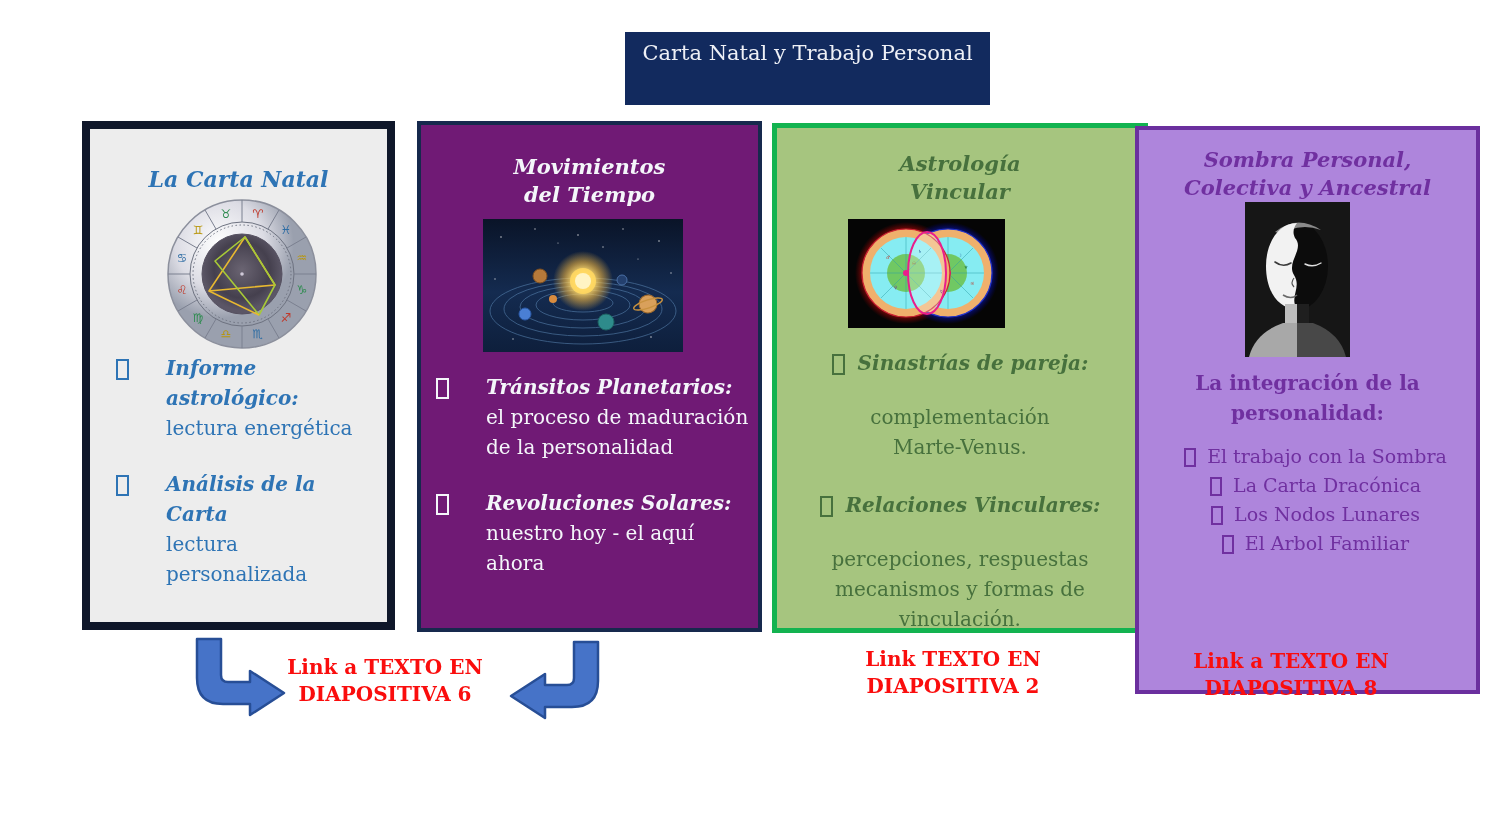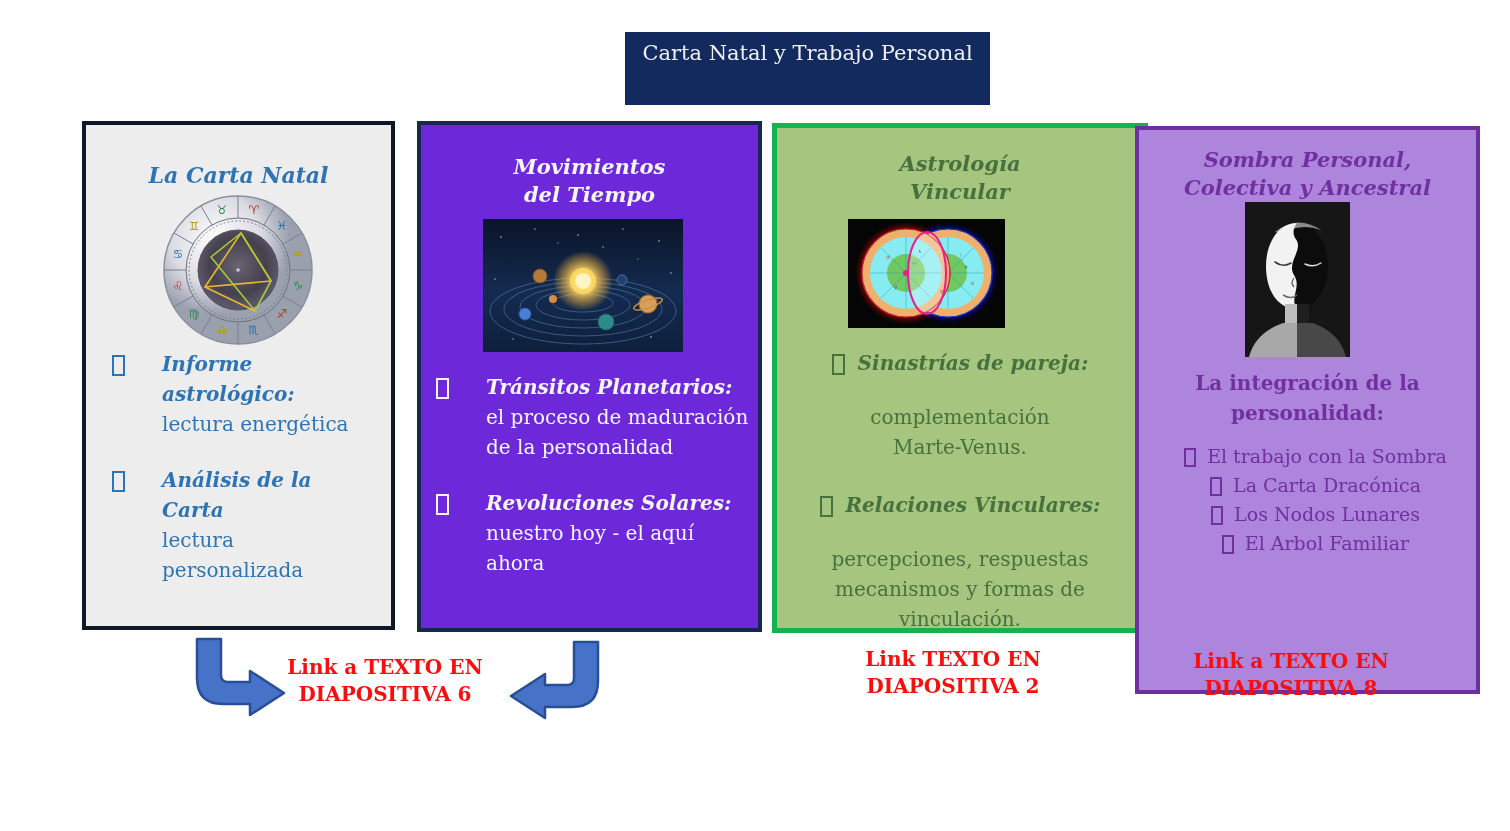--- a/index.html
+++ b/index.html
@@ -6,22 +6,22 @@
   #slide{position:relative;width:1510px;height:831px;background:#ffffff;overflow:hidden;
          font-family:"DejaVu Serif","Liberation Serif",serif;}
 
   
   .banner{position:absolute;left:625px;top:32px;width:365px;height:73px;
           background:#122a5e;color:#eef0f6;text-align:center;
           font-size:21px;padding-top:9px;box-sizing:border-box;}
 
   
   .panel{position:absolute;box-sizing:border-box;}
-  .panel-natal{left:82px;top:121px;width:313px;height:509px;background:#ededed;border:4px solid #0f172a;}
-  .panel-tiempo{left:417px;top:121px;width:345px;height:511px;background:#6d28d9;border:4px solid #16294d;}
+  .panel-natal{left:82px;top:121px;width:313px;height:509px;background:#ededed;border:8px solid #0f172a;}
+  .panel-tiempo{left:417px;top:121px;width:345px;height:511px;background:#701a75;border:4px solid #16294d;}
   .panel-vincular{left:772px;top:123px;width:376px;height:510px;background:#a6c57f;border:5px solid #13b350;}
   .panel-sombra{left:1135px;top:126px;width:345px;height:568px;background:#ae85dc;border:4px solid #6b2f9e;}
 
   .ptitle{position:absolute;left:0;width:100%;text-align:center;
           font-weight:bold;font-style:italic;font-size:21px;line-height:1.32;}
   .panel-natal .ptitle{color:#2e74b5;top:36px;font-size:22px;}
   .panel-tiempo .ptitle{color:#f4f6fa;top:28px;}
   .panel-vincular .ptitle{color:#47713d;top:22px;}
   .panel-sombra .ptitle{color:#7030a0;top:16px;}
 

